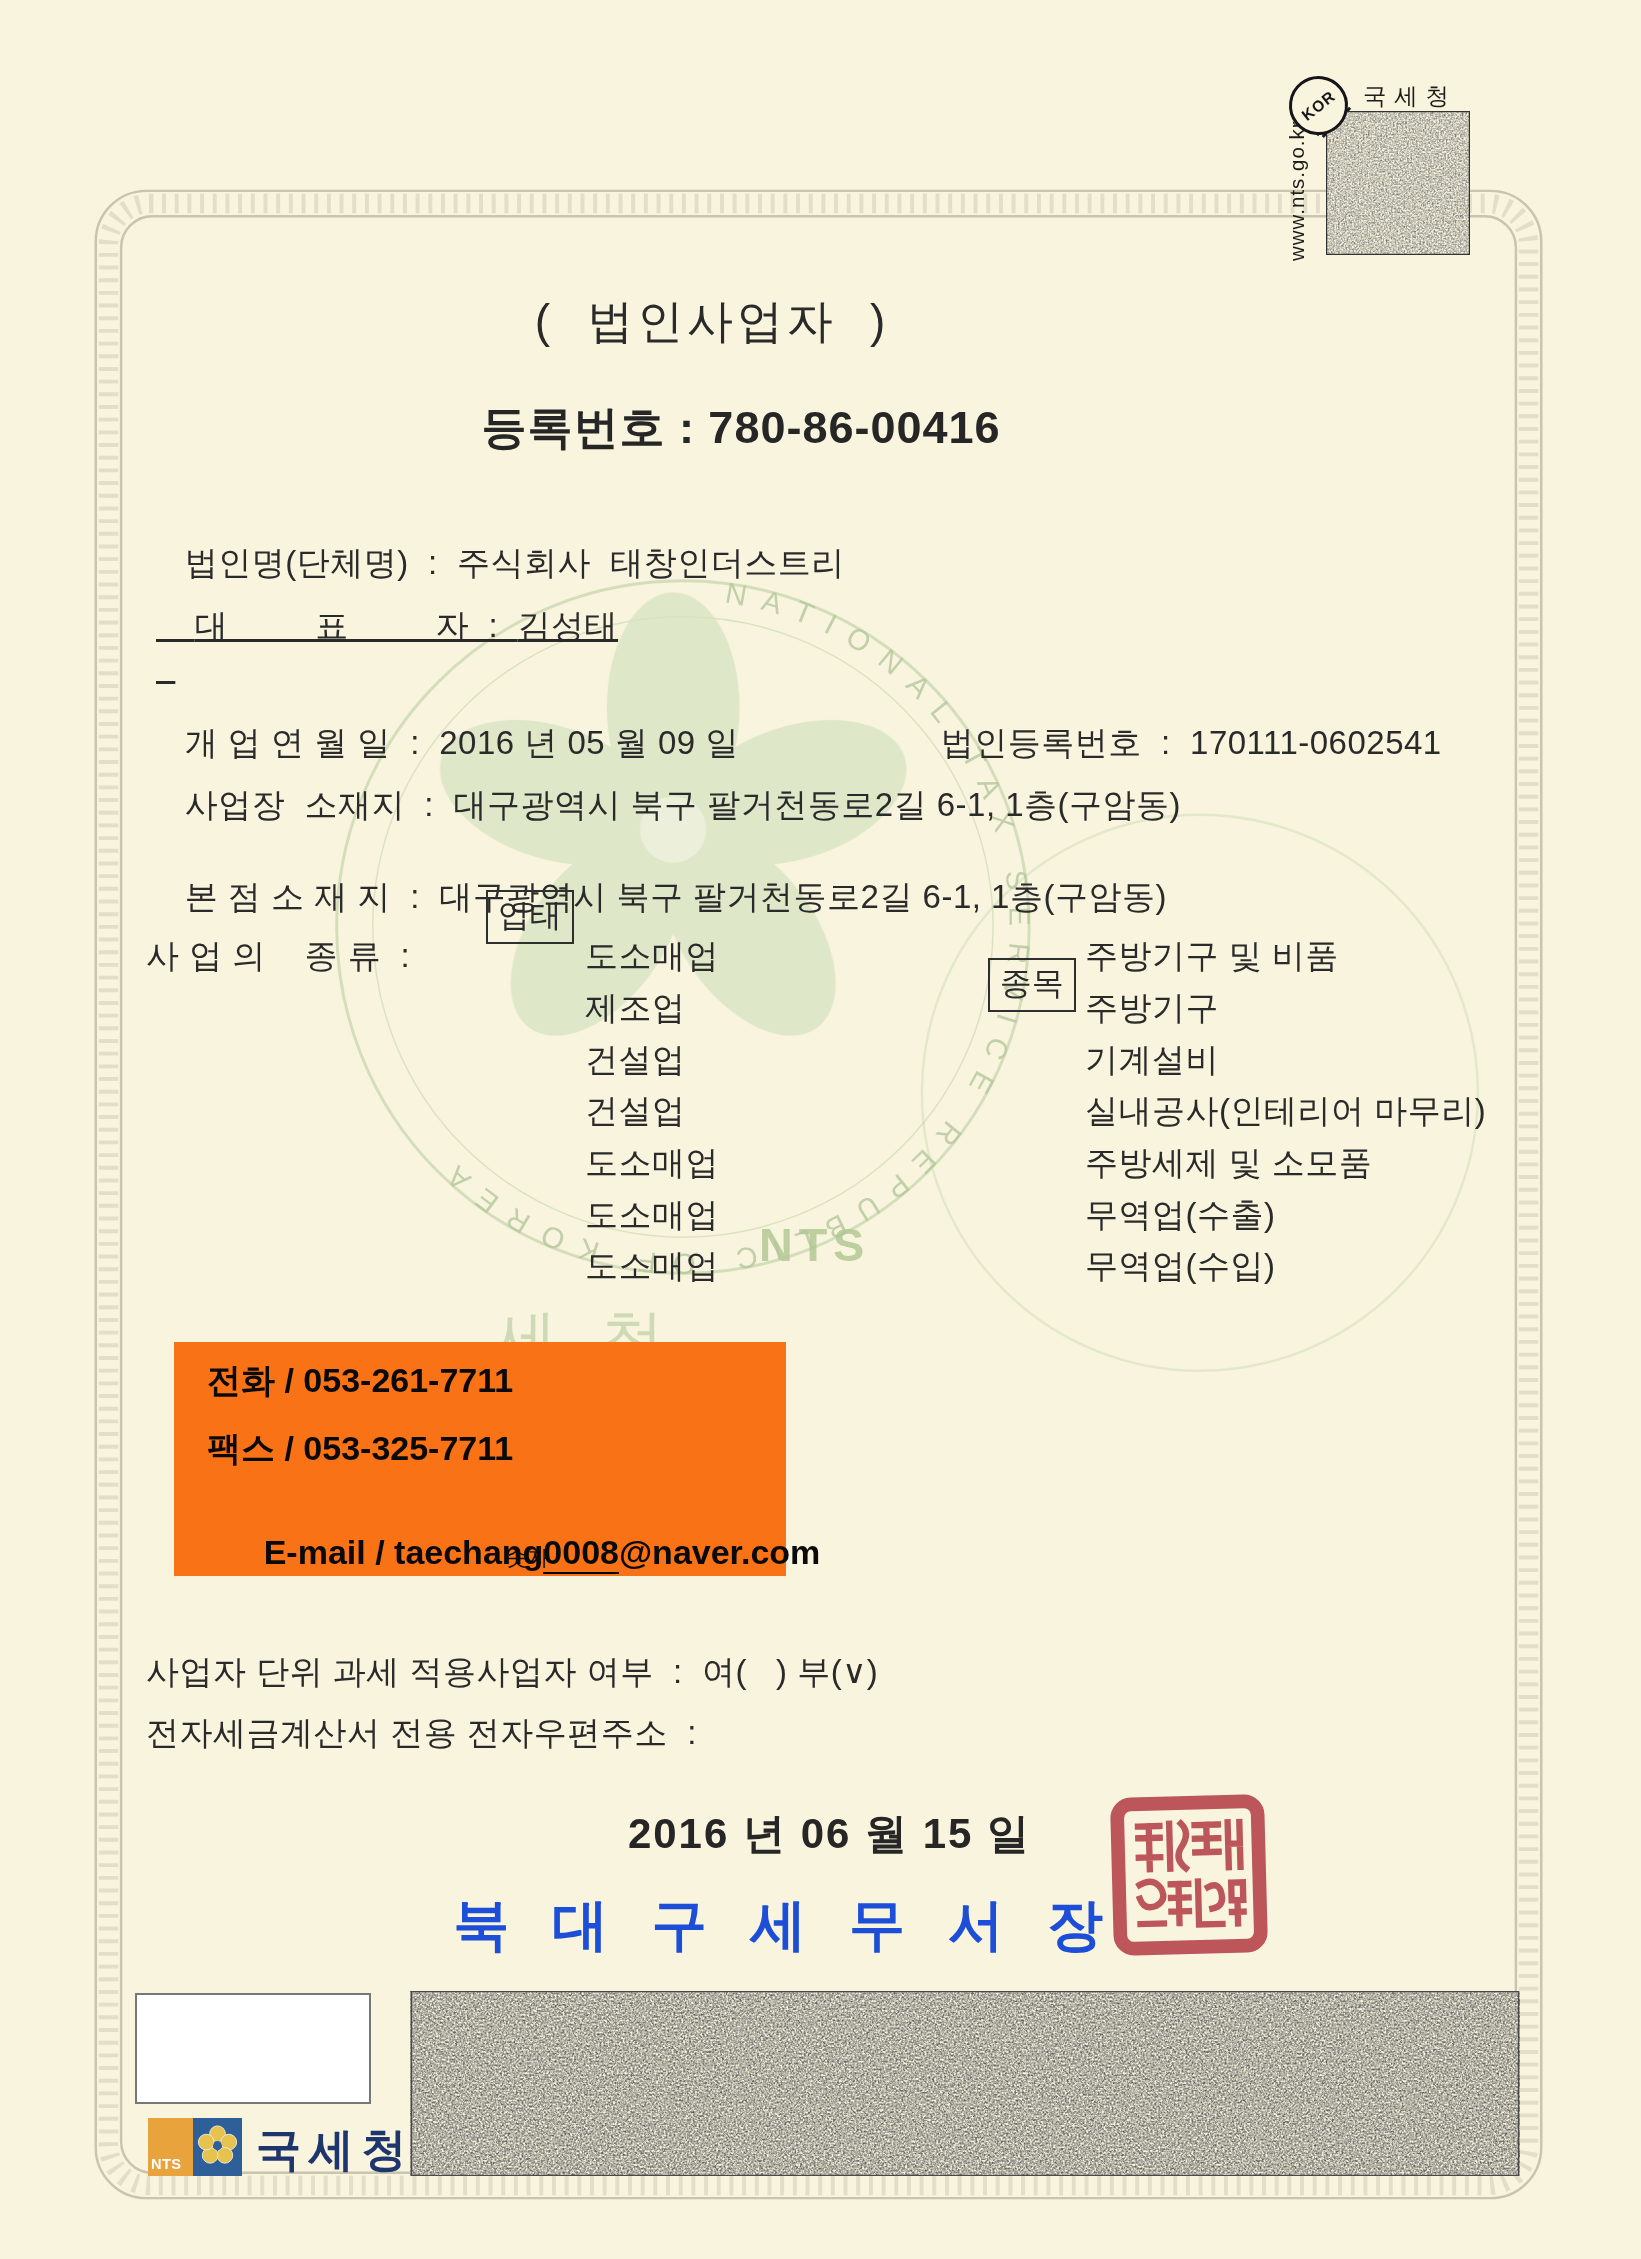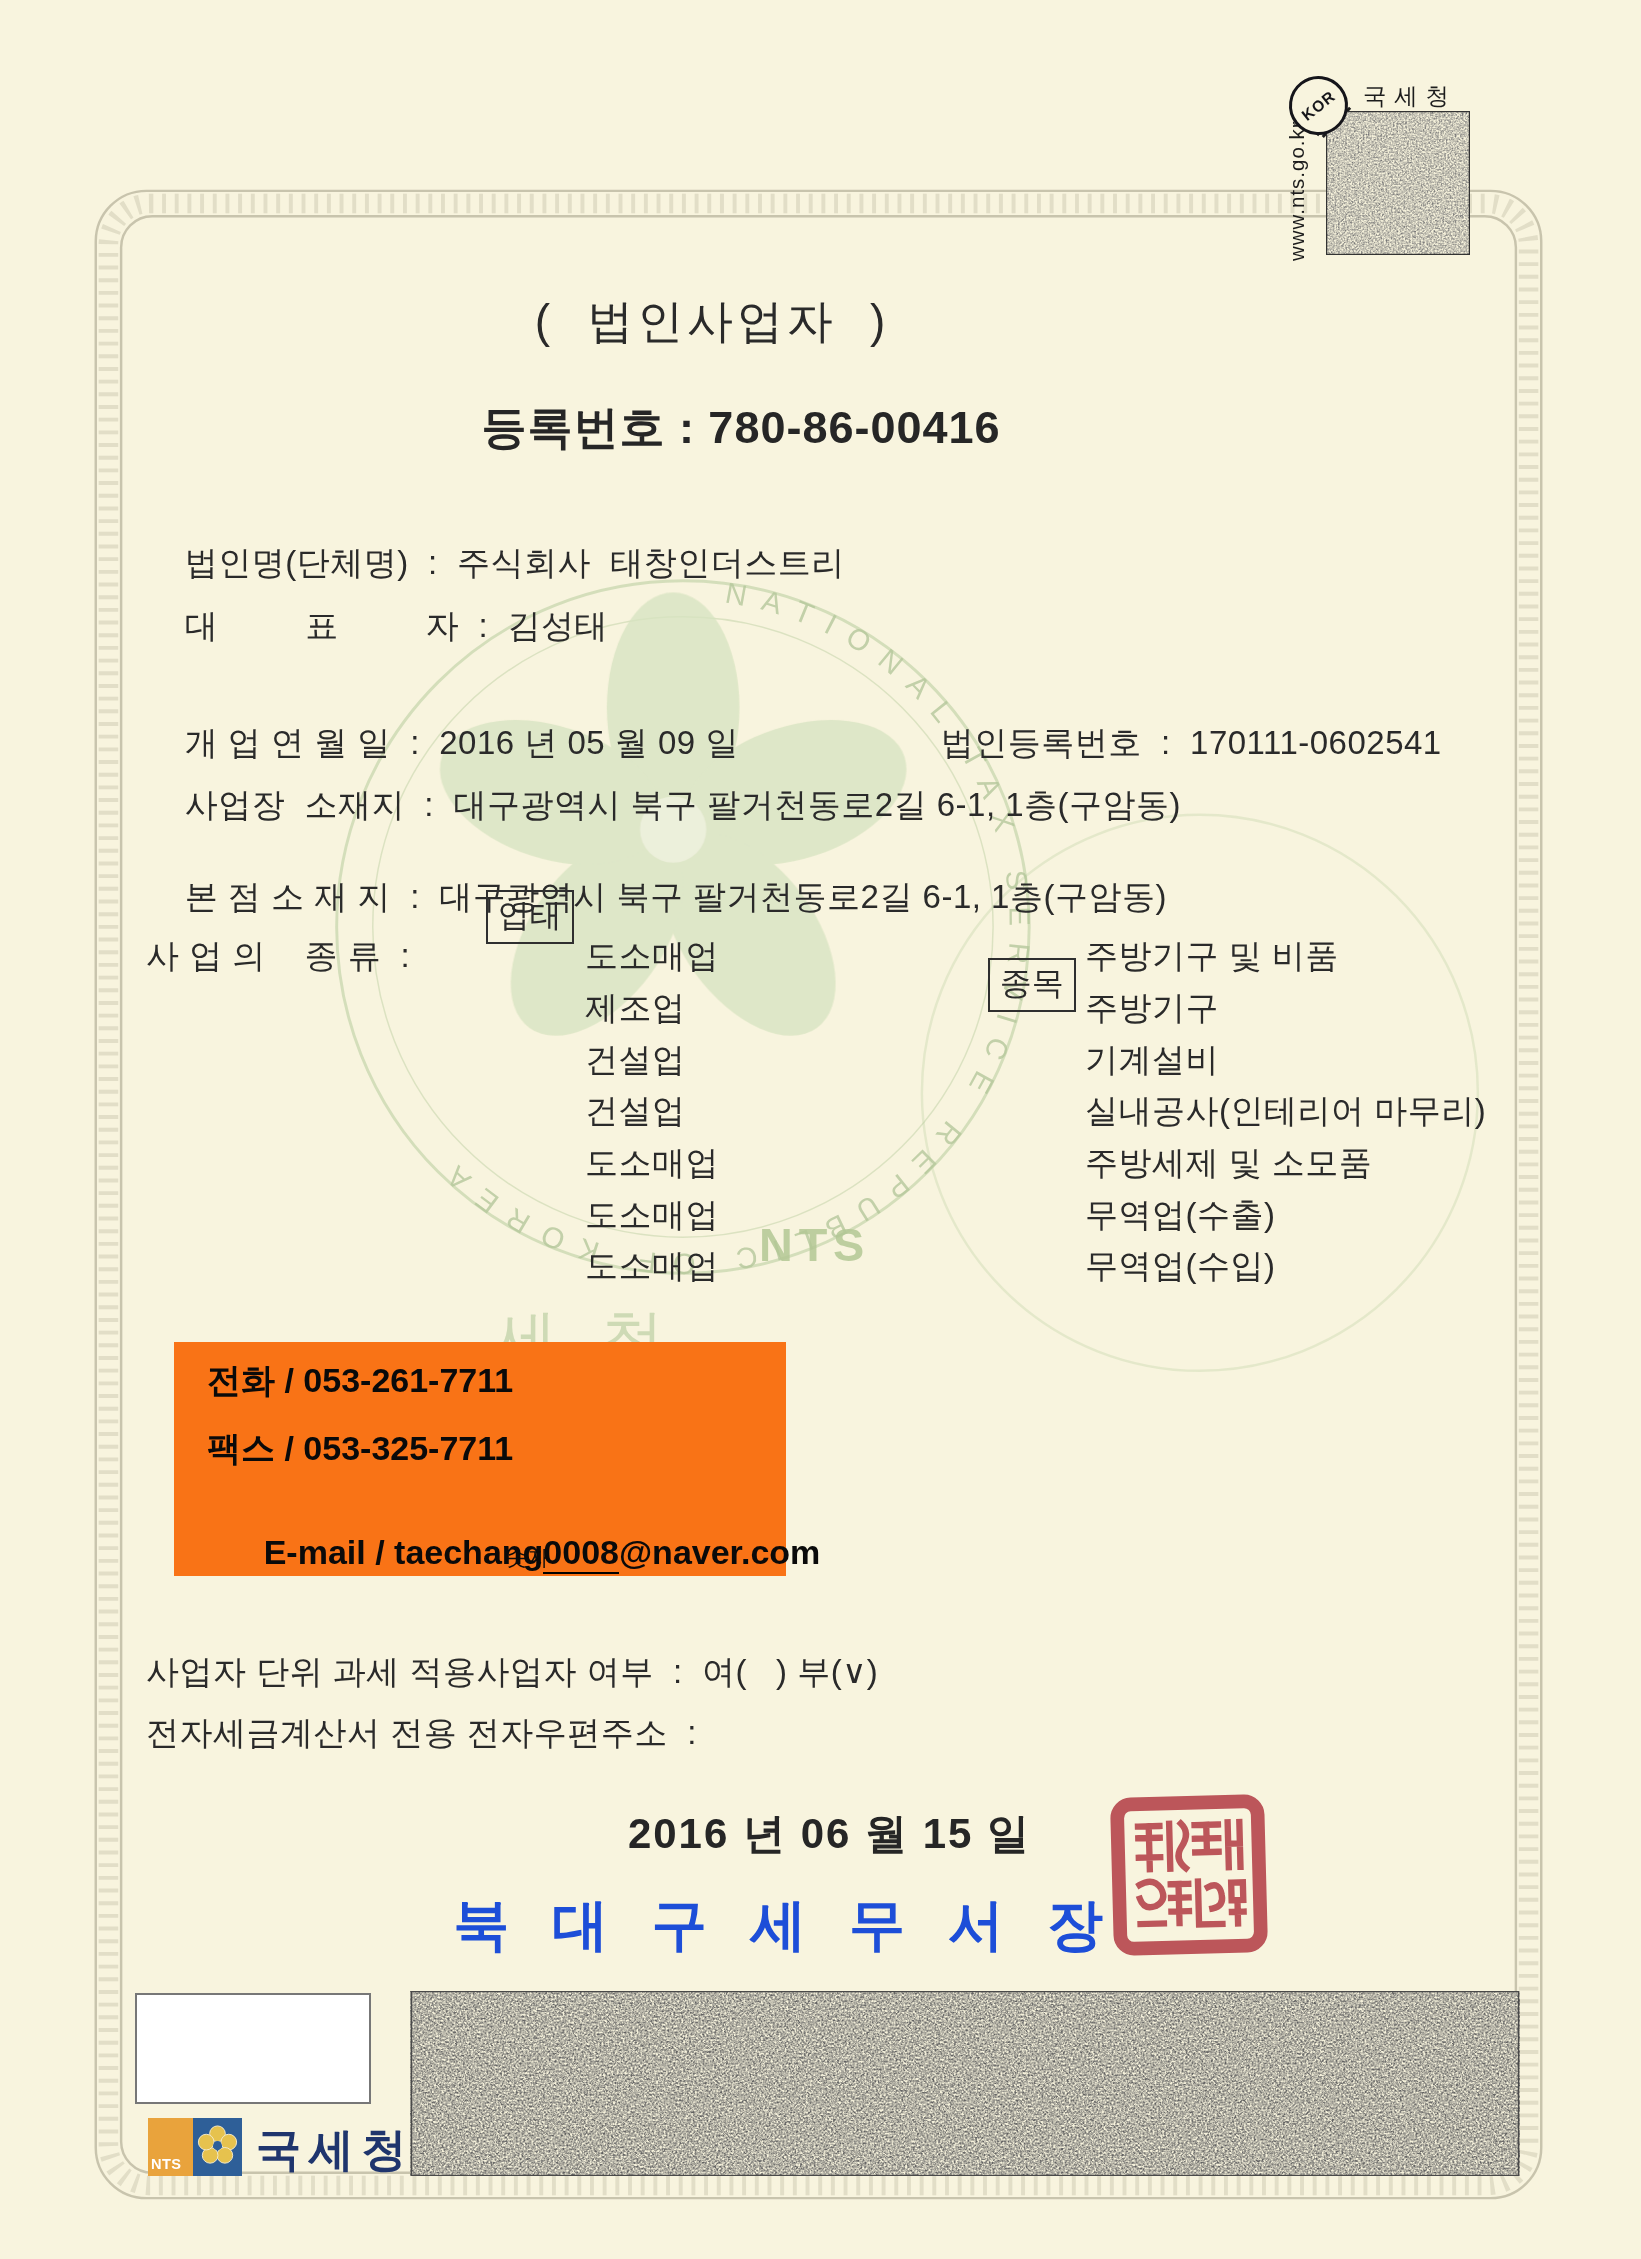--- a/index.html
+++ b/index.html
@@ -103,21 +103,21 @@
       <rect x="0.5" y="0.5" width="147" height="147" fill="none" stroke="#333" stroke-width="1.5"></rect>
     </svg>
   </div>
 
   <div class="line ctr subtitle" style="left:273px; top:291px; width:878px;">(  법인사업자  )</div>
   <div class="line ctr regno" style="left:273px; top:398px; width:936px;">등록번호 : 780-86-00416</div>
 
   <div class="line" style="left:146px; top:503px;">
     <span>법인명(단체명)  :  </span><span>주식회사  태창인더스트리</span>
   </div>
-  <div class="line" style="left:146px; top:566px;">
+  <div class="line" style="left:156px; top:566px;text-decoration:underline;">
     <span>대         표         자  :  </span><span>김성태</span>
   </div>
 
   <div class="line" style="left:146px; top:683px;">
     <span>개 업 연 월 일  :  </span><span>2016 년 05 월 09 일</span>
   </div>
   <div class="line" style="left:902px; top:683px;">
     <span>법인등록번호  :  </span><span>170111-0602541</span>
   </div>
   <div class="line" style="left:146px; top:745px;">

